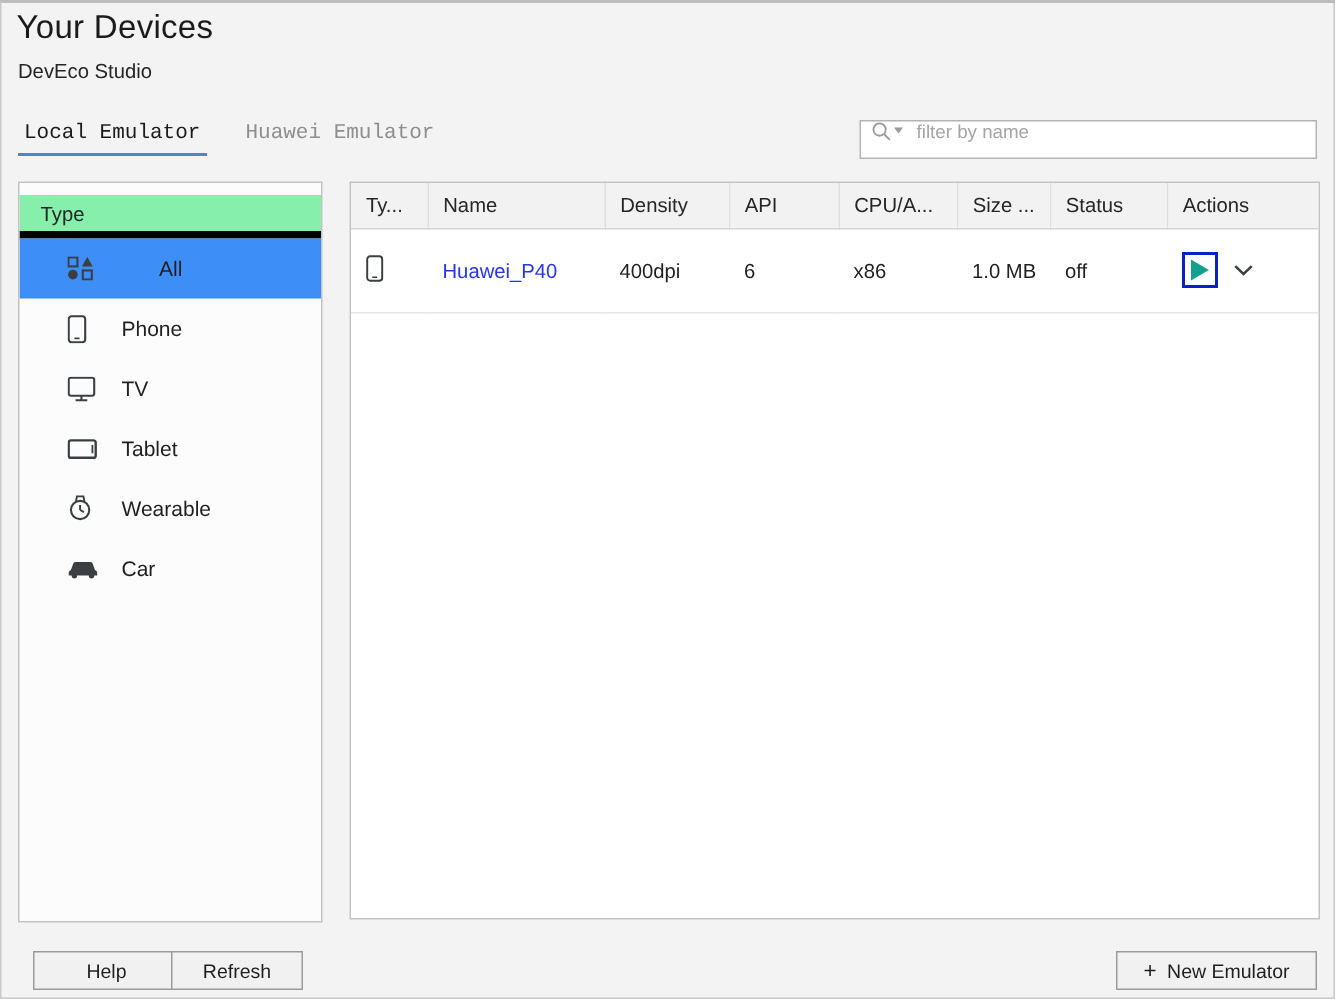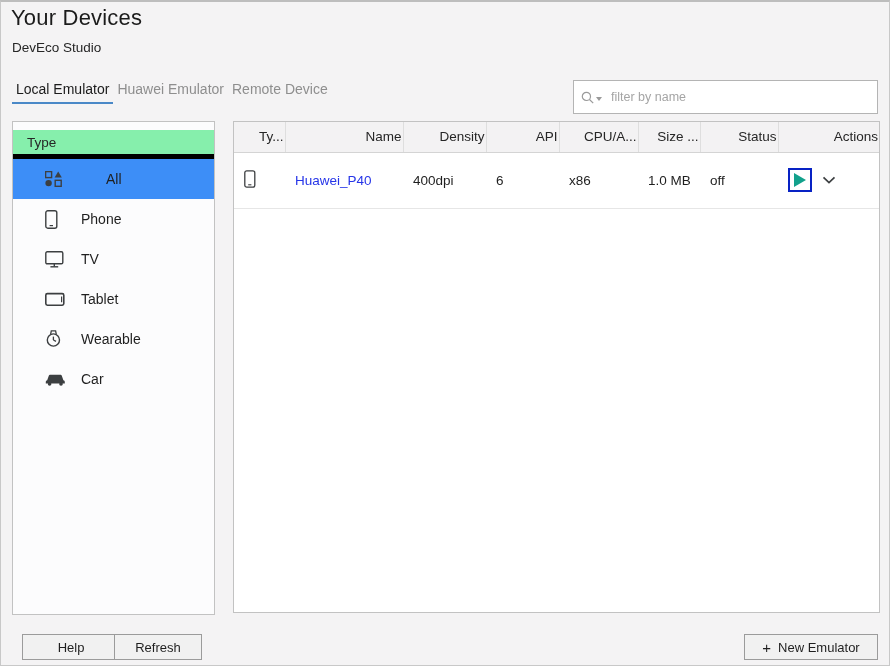--- a/index.html
+++ b/index.html
@@ -28,40 +28,40 @@
     letter-spacing: .2px;
   }
   .page-subtitle {
     position: absolute; left: 11px; top: 38px;
     font-size: 13.5px; color: #262626;
   }
 
   
   .tabs {
     position: absolute; left: 11px; top: 79px;
-    display: flex; align-items: flex-end; 
+    display: flex; align-items: flex-end; gap: 22px; font-family: Liberation Mono, monospace;
   }
   .tab {
     font-size: 14px; color: #8e8e8e;
     padding: 0 4px 5px 4px;
     border-bottom: 2px solid transparent;
     cursor: default; white-space: nowrap;
   }
   .tab.active {
     color: #1b1b1b;
     border-bottom: 2px solid #4a88c7;
   }
 
   
   .search-box {
     position: absolute; right: 11px; top: 78px;
-    width: 305px; height: 34px;
+    width: 305px; height: 26px;
     background: #ffffff;
     border: 1px solid #b4b4b4;
-    display: flex; align-items: center;
+    display: flex; align-items: flex-start;
   }
   .search-icon {
     margin-left: 7px; margin-right: 1px;
     display: flex; align-items: center;
     color: #9a9a9a;
   }
   .search-caret {
     width: 0; height: 0; margin-left: 1px; margin-top: 4px;
     border-left: 3px solid transparent;
     border-right: 3px solid transparent;
@@ -118,21 +118,21 @@
   }
   table.device-table {
     width: 100%; border-collapse: collapse; table-layout: fixed;
   }
   table.device-table thead th {
     background: #f3f2f3;
     border-bottom: 1px solid #d4d4d4;
     border-right: 1px solid #dedede;
     height: 30px;
     font-size: 13.5px; font-weight: 400; color: #262626;
-    text-align: right; padding-left: 10px;
+    text-align: left; padding-left: 10px;
     white-space: nowrap; overflow: hidden;
   }
   table.device-table thead th:last-child { border-right: none; }
   table.device-table tbody td {
     height: 56px;
     border-bottom: 1px solid #e6e6e6;
     font-size: 13.5px; color: #1f1f1f;
     padding-left: 10px;
     white-space: nowrap; overflow: hidden;
   }
@@ -176,21 +176,20 @@
 <body>
 
 <div class="window">
 
   <div class="page-title">Your Devices</div>
   <div class="page-subtitle">DevEco Studio</div>
 
   <div class="tabs">
     <div class="tab active">Local Emulator</div>
     <div class="tab">Huawei Emulator</div>
-    <div class="tab">Remote Device</div>
   </div>
 
   <div class="search-box">
     <span class="search-icon">
       <svg width="13" height="13" viewBox="0 0 13 13" fill="none">
         <circle cx="5.4" cy="5.4" r="4.1" stroke="#9a9a9a" stroke-width="1.2"></circle>
         <line x1="8.5" y1="8.5" x2="12.2" y2="12.2" stroke="#9a9a9a" stroke-width="1.2"></line>
       </svg>
     </span>
     <span class="search-caret"></span>

